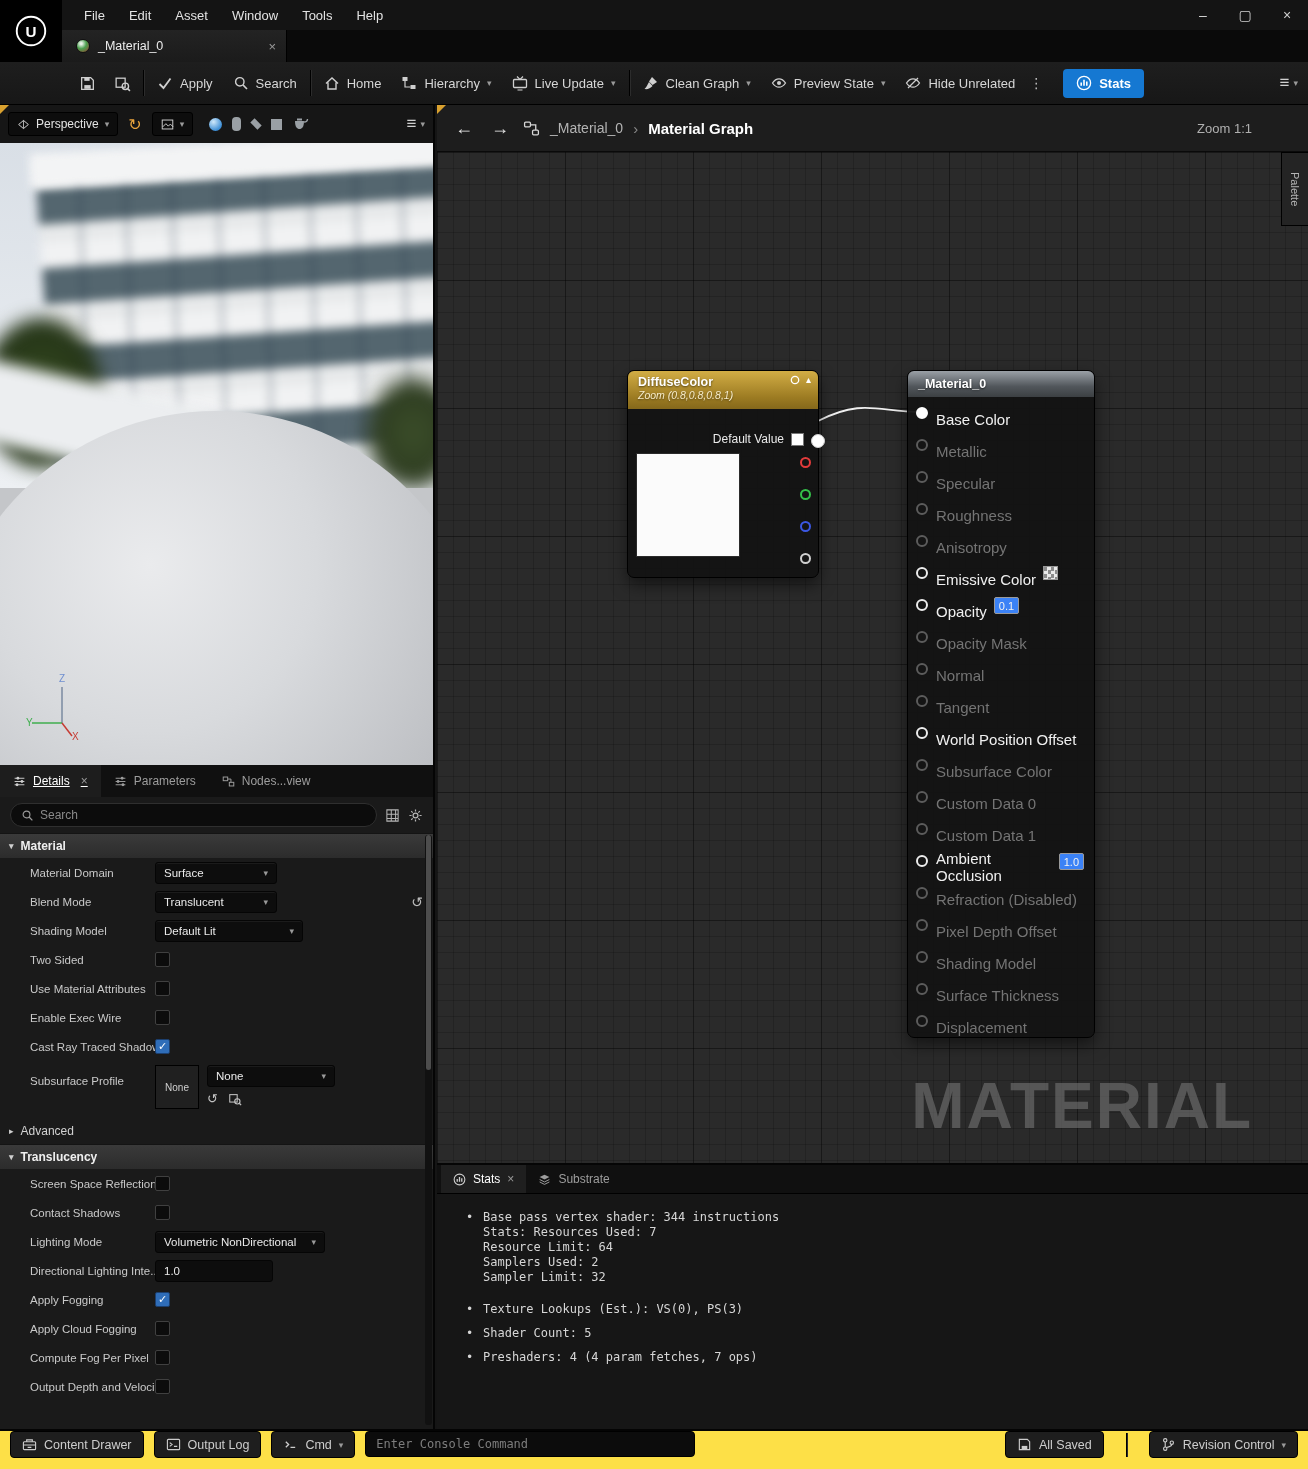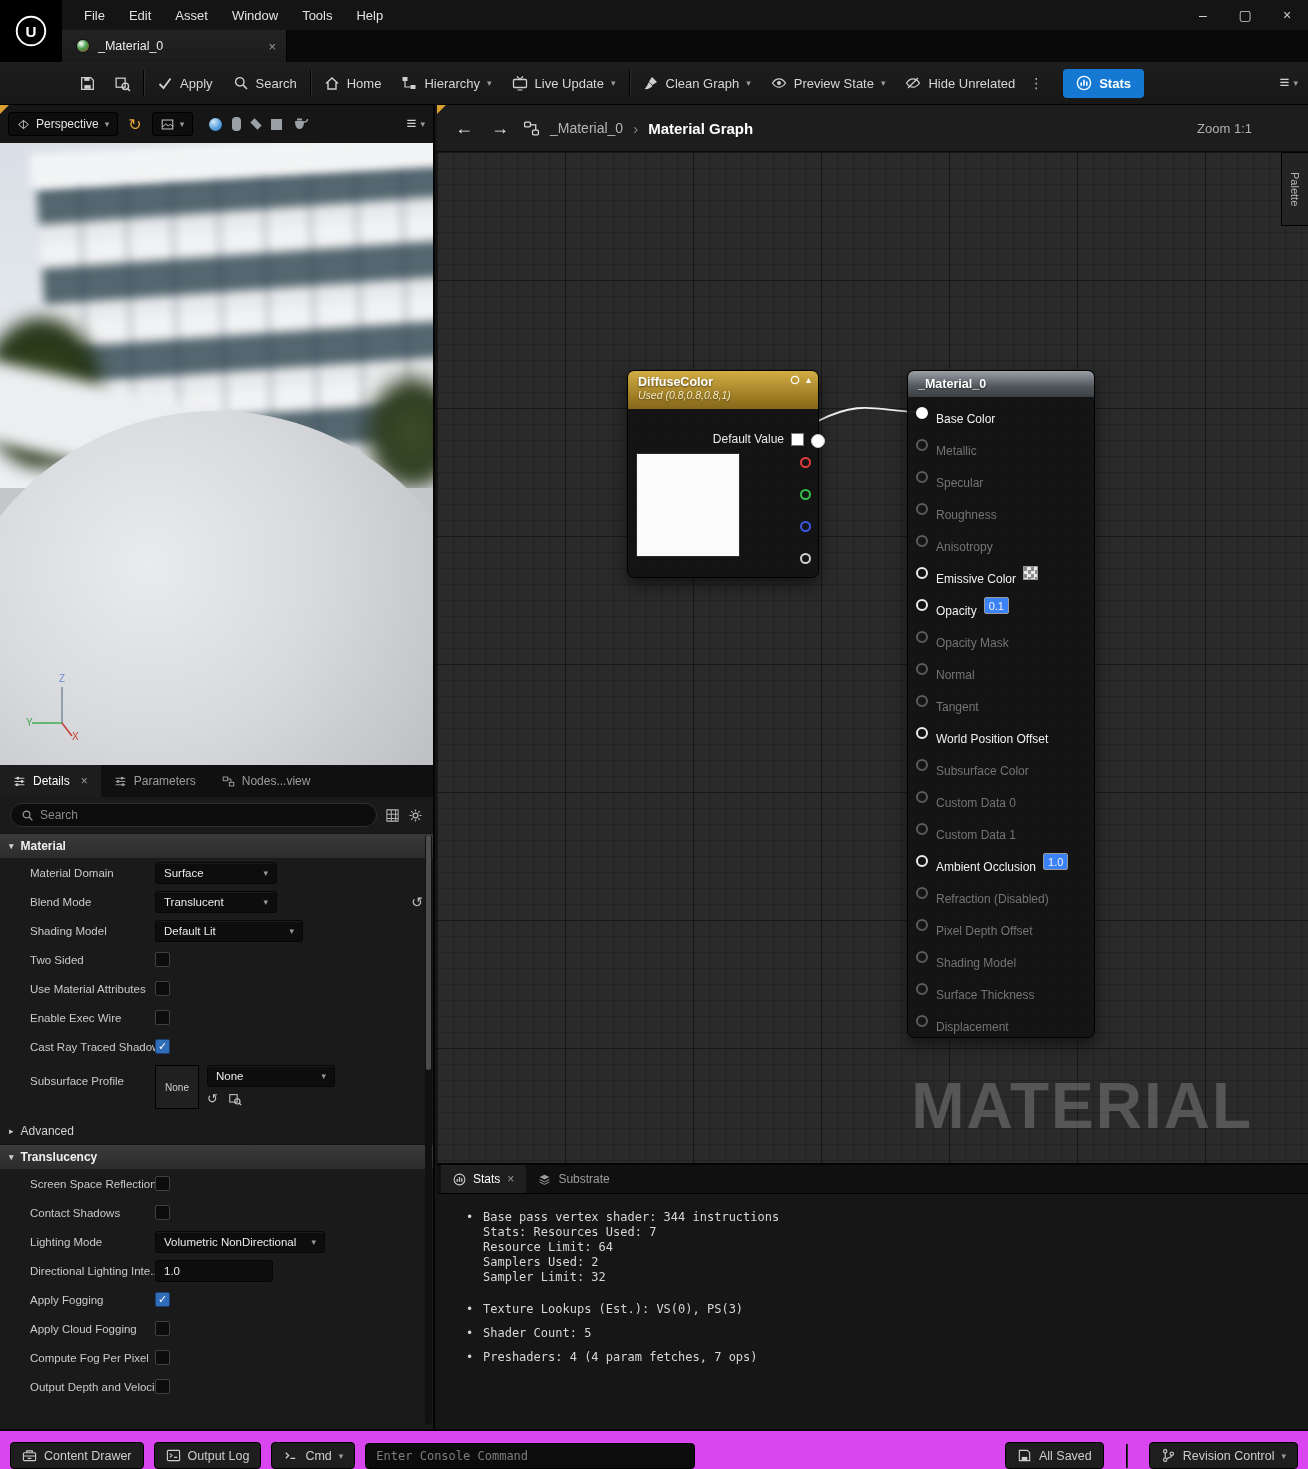--- a/index.html
+++ b/index.html
@@ -58,21 +58,21 @@
   .vp-bush1 { position:absolute; left:-18px; top:175px; width:120px; height:150px; border-radius:50%; background:radial-gradient(#34491f,#1d2a14); filter:blur(9px); }
   .vp-bush2 { position:absolute; right:-25px; top:235px; width:90px; height:110px; border-radius:50%; background:radial-gradient(#3c4f2a,#242f1a); filter:blur(10px); }
   .vp-canopy { position:absolute; left:-50px; top:245px; width:320px; height:80px; background:#eceef0; transform:rotate(13deg); filter:blur(7px); }
   .vp-sphere { position:absolute; left:-58px; top:268px; width:548px; height:548px; border-radius:50%;
      background:radial-gradient(circle at 38% 28%, #eaebed 0%, #d8dadd 32%, #bcbec2 68%, #aaadb2 100%); }
   .gizmo { position:absolute; left:22px; bottom:24px; }
 
   
   .dtabs { height:32px; background:#101010; display:flex; align-items:stretch; }
   .dtab { display:flex; align-items:center; gap:7px; padding:0 13px; font-size:12px; color:#9d9d9d; }
-  .dtab.active { background:#1d1d1d; color:#fff; }
+  .dtab.active { background:#1d1d1d; color:#fff;text-decoration:underline; }
   .dtab .x { color:#9a9a9a; margin-left:4px; }
   .searchrow { height:36px; background:#1a1a1a; display:flex; align-items:center; gap:8px; padding:0 10px; }
   .searchbox { flex:1; display:flex; align-items:center; gap:6px; height:24px; background:#0c0c0c; border:1px solid #2f2f2f; border-radius:13px; padding:0 10px; }
   .searchbox input { flex:1; background:transparent; border:0; outline:0; color:#ddd; font-size:12px; font-family:"Liberation Sans",sans-serif; }
   .searchbox input::placeholder { color:#8a8a8a; }
   .props { position:relative; height:596px; background:#1a1a1a; overflow:hidden; }
   .psec { height:25px; display:flex; align-items:center; gap:7px; background:linear-gradient(#3a3a3a,#2c2c2c); padding:0 9px; font-weight:bold; font-size:12px; color:#efefef; border-top:1px solid #141414; }
   .tri { font-size:9px; color:#cfcfcf; }
   .prow { height:29px; display:flex; align-items:center; padding-right:10px; }
   .prow.tall { height:56px; align-items:flex-start; padding-top:4px; }
@@ -124,38 +124,38 @@
   .nd-preview { width:104px; height:104px; background:#fbfbfb; border:1px solid #2a2a2a; }
   .nd-outpins { position:absolute; right:7px; top:8px; display:flex; flex-direction:column; gap:21px; }
   .opin { width:11px; height:11px; border-radius:50%; border:2.5px solid #ccc; }
   .opin.r { border-color:#e23b3b; } .opin.g { border-color:#35c04a; } .opin.b { border-color:#3b57e2; } .opin.a { border-color:#cfcfcf; }
 
   .nm-header { height:26px; border-radius:6px 6px 0 0; background:linear-gradient(#9aa0a6,#51565b 60%,#3c4043); display:flex; align-items:center; padding:0 10px; font-size:12.5px; font-weight:bold; color:#fff; text-shadow:0 1px 2px rgba(0,0,0,0.6); }
   .mrow { height:32px; display:flex; align-items:center; padding:0 10px 0 8px; }
   .mpin { width:12px; height:12px; border-radius:50%; border:2px solid #5c5c5c; margin-right:8px; flex:none; }
   .mrow.on .mpin { border-color:#ececec; }
   .mrow.conn .mpin { border-color:#fff; background:#fff; }
-  .mlabel { font-size:12px; color:#747474;margin-top:12px; }
+  .mlabel { font-size:15px; color:#747474;margin-top:12px; }
   .mrow.on .mlabel, .mrow.conn .mlabel { color:#f0f0f0; }
   .valbox { margin-left:7px; padding:0 4px; height:17px; line-height:16px; font-size:11px; color:#f2f2f2; background:#3b82f6; border:1px solid #9a9a9a; border-radius:2px; }
   .checker { margin-left:7px; width:15px; height:14px; border:1px solid #999; background:repeating-conic-gradient(#e9e9e9 0% 25%, #8b8b8b 0% 50%); background-size:7px 7px; }
 
   
   .stats-panel { height:266px; background:#161616; border-top:2px solid #050505; }
   .sp-tabs { height:29px; background:#101010; display:flex; align-items:stretch; padding-left:4px; border-bottom:1px solid #000; }
   .sp-tab { display:flex; align-items:center; gap:7px; padding:0 12px; font-size:12px; color:#9d9d9d; }
   .sp-tab.active { background:#1f1f1f; color:#fff; }
   .sp-body { padding:16px 0 0 16px; }
   .sp-line { font-family:"DejaVu Sans Mono", monospace; font-size:12px; color:#d6d6d6; line-height:15px; padding-left:30px; position:relative; }
   .sp-line.b::before { content:"•"; position:absolute; left:13px; color:#d6d6d6; }
   .sp-gap { height:17px; }
   .sp-mb { margin-bottom:9px; }
 
   
-  .statusbar { position:absolute; left:0; top:1429px; right:0; height:40px; background:#d946ef; border-top:2px solid #040404; display:flex; align-items:flex-end; gap:10px; padding:0 10px; z-index:7; }
+  .statusbar { position:absolute; left:0; top:1429px; right:0; height:40px; background:#fde047; border-top:2px solid #040404; display:flex; align-items:flex-start; gap:10px; padding:0 10px; z-index:7; }
   .sb-btn { display:flex; align-items:center; gap:7px; background:#1e1e1e; border:1px solid #000; border-radius:4px; height:27px; padding:0 11px; color:#cdcdcd; font-size:12.5px; }
   .console { width:330px; height:26px; background:#0c0c0c; border:1px solid #000; border-radius:4px; display:flex; align-items:center; padding:0 10px; }
   .console input { width:100%; background:transparent; border:0; outline:0; color:#d8d8d8; font-family:"DejaVu Sans Mono",monospace; font-size:12px; }
   .console input::placeholder { color:#7d7d7d; }
   .sb-right { margin-left:auto; display:flex; align-items:center; gap:22px; }
   .sb-sep { width:1px; height:24px; background:#000; box-shadow:1px 0 0 #2c2c2c; }
 </style>
 </head>
 <body>
 
@@ -523,21 +523,21 @@
     <div class="palette-tab">Palette</div>
 
     <div class="gcanvas">
       <svg class="wires" width="871" height="1011" viewBox="0 0 871 1011">
         <path d="M 381 269 C 426 246 442 260 483 260" fill="none" stroke="#efefef" stroke-width="1.8"></path>
       </svg>
 
       <div class="node" style="left:190px; top:218px; width:192px;">
         <div class="nd-header">
           <div class="nd-title">DiffuseColor</div>
-          <div class="nd-sub">Used (0.8,0.8,0.8,1)</div>
+          <div class="nd-sub">Zoom (0.8,0.8,0.8,1)</div>
           <div class="nd-hicons">
             <svg width="10" height="10" viewBox="0 0 10 10">
                 <circle cx="5" cy="5" r="3.7" fill="none" stroke="#fff" stroke-width="1.3"></circle>
               </svg>
             <span>▴</span>
           </div>
         </div>
         <div class="nd-defrow">
           <span class="nd-deflabel">Default Value</span>
           <span class="nd-defswatch"></span>

